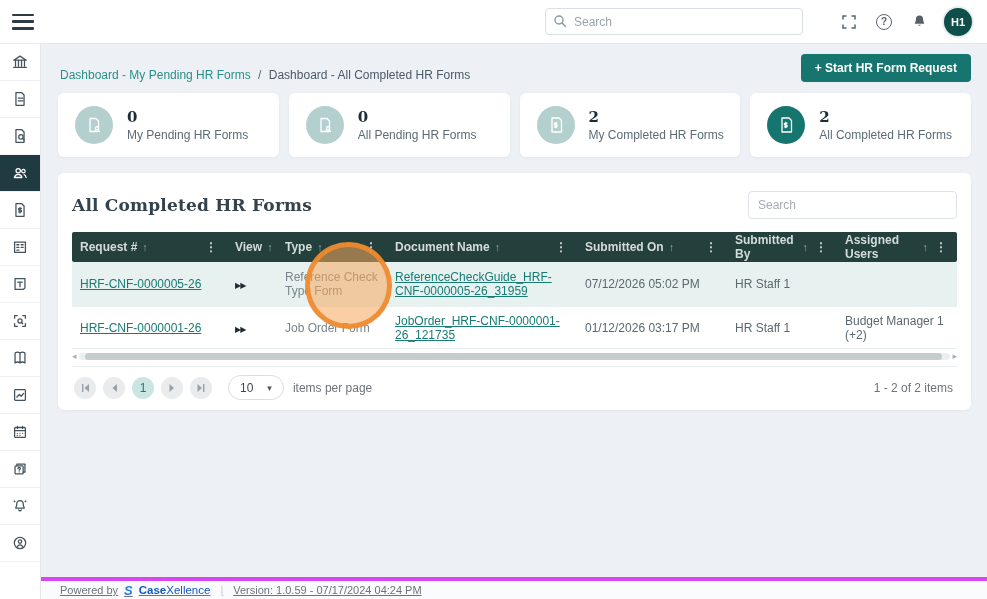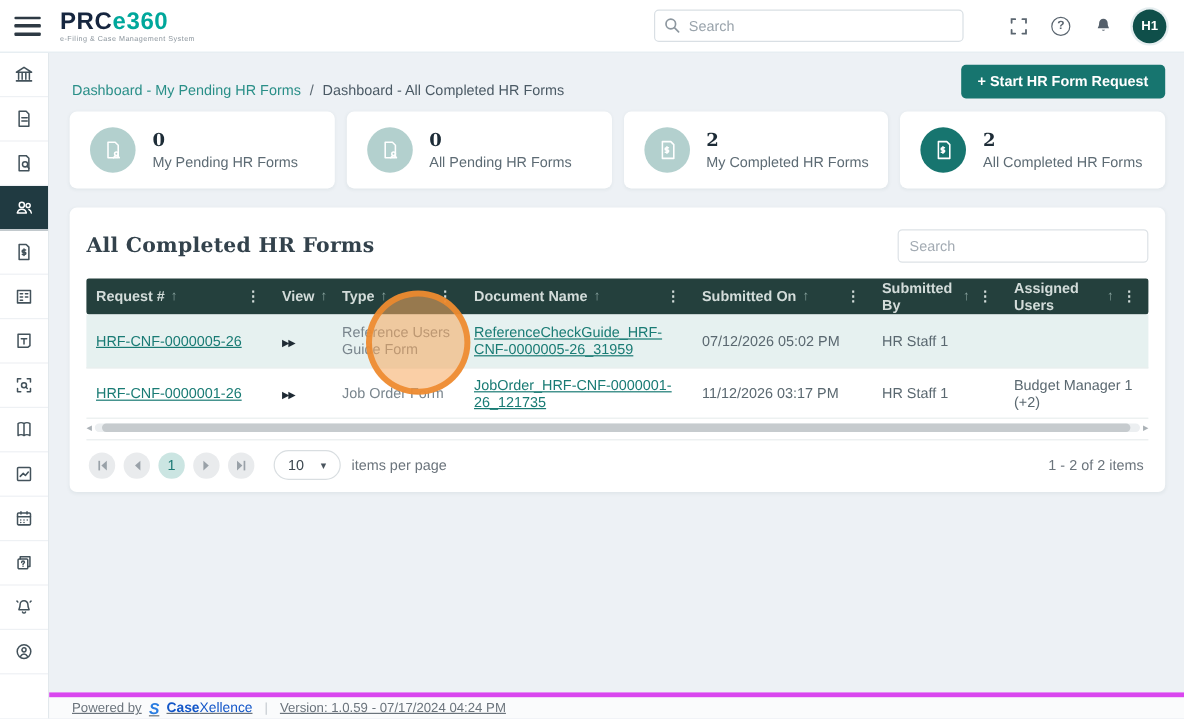--- a/index.html
+++ b/index.html
@@ -107,25 +107,20 @@
 <body>
 
 <div class="app">
 
   <header class="topbar">
     <div class="hamburger">
         <span></span>
         <span></span>
         <span></span>
       </div>
-    <div class="logo-block">
-      <div class="logo-main"><span class="dark">PRC</span><span class="teal">e360</span></div>
-      <div class="logo-tagline">e-Filing &amp; Case Management System</div>
-
-    </div>
     <div class="top-spacer"></div>
     <div class="top-search">
       <svg class="mag" width="14" height="14" viewBox="0 0 14 14">
           <circle cx="6" cy="6" r="4" fill="none" stroke="#8d979f" stroke-width="1.4"></circle>
           <path d="M9 9l3.5 3.5" stroke="#8d979f" stroke-width="1.4" stroke-linecap="round"></path>
         </svg>
       <input type="text" placeholder="Search" style="">
     </div>
     <div class="top-icon">
       <svg width="16" height="16" viewBox="0 0 16 16" fill="none" stroke="#5b6670" stroke-width="1.5" stroke-linecap="round">
@@ -338,33 +333,33 @@
           <div class="th c7">
               <span>Assigned Users</span>
               <span class="sort">↑</span>
               <span class="kebab">⋮</span>
             </div>
         </div>
 
         <div class="tr tr1 hl">
           <div class="td c1"><a class="tlink">HRF-CNF-0000005-26</a></div>
           <div class="td c2"><span class="ff">▶▶</span></div>
-          <div class="td c3"><span class="type-txt">Reference Users Guide Form</span></div>
+          <div class="td c3"><span class="type-txt">Reference Check Type Form</span></div>
           <div class="td c4"><a class="tlink">ReferenceCheckGuide_HRF-CNF-0000005-26_31959</a></div>
           <div class="td c5"><span>07/12/2026 05:02 PM</span></div>
           <div class="td c6"><span>HR Staff 1</span></div>
           <div class="td c7"><span></span></div>
         </div>
 
         <div class="tr tr2">
           <div class="td c1"><a class="tlink">HRF-CNF-0000001-26</a></div>
           <div class="td c2"><span class="ff">▶▶</span></div>
           <div class="td c3"><span class="type-txt">Job Order Form</span></div>
           <div class="td c4"><a class="tlink">JobOrder_HRF-CNF-0000001-26_121735</a></div>
-          <div class="td c5"><span>11/12/2026 03:17 PM</span></div>
+          <div class="td c5"><span>01/12/2026 03:17 PM</span></div>
           <div class="td c6"><span>HR Staff 1</span></div>
           <div class="td c7"><span>Budget Manager 1 (+2)</span></div>
         </div>
 
         <div class="hscroll">
           <span class="hs-arrow">◂</span>
           <div class="hs-track">
               <div class="hs-thumb"></div>
             </div>
           <span class="hs-arrow">▸</span>

